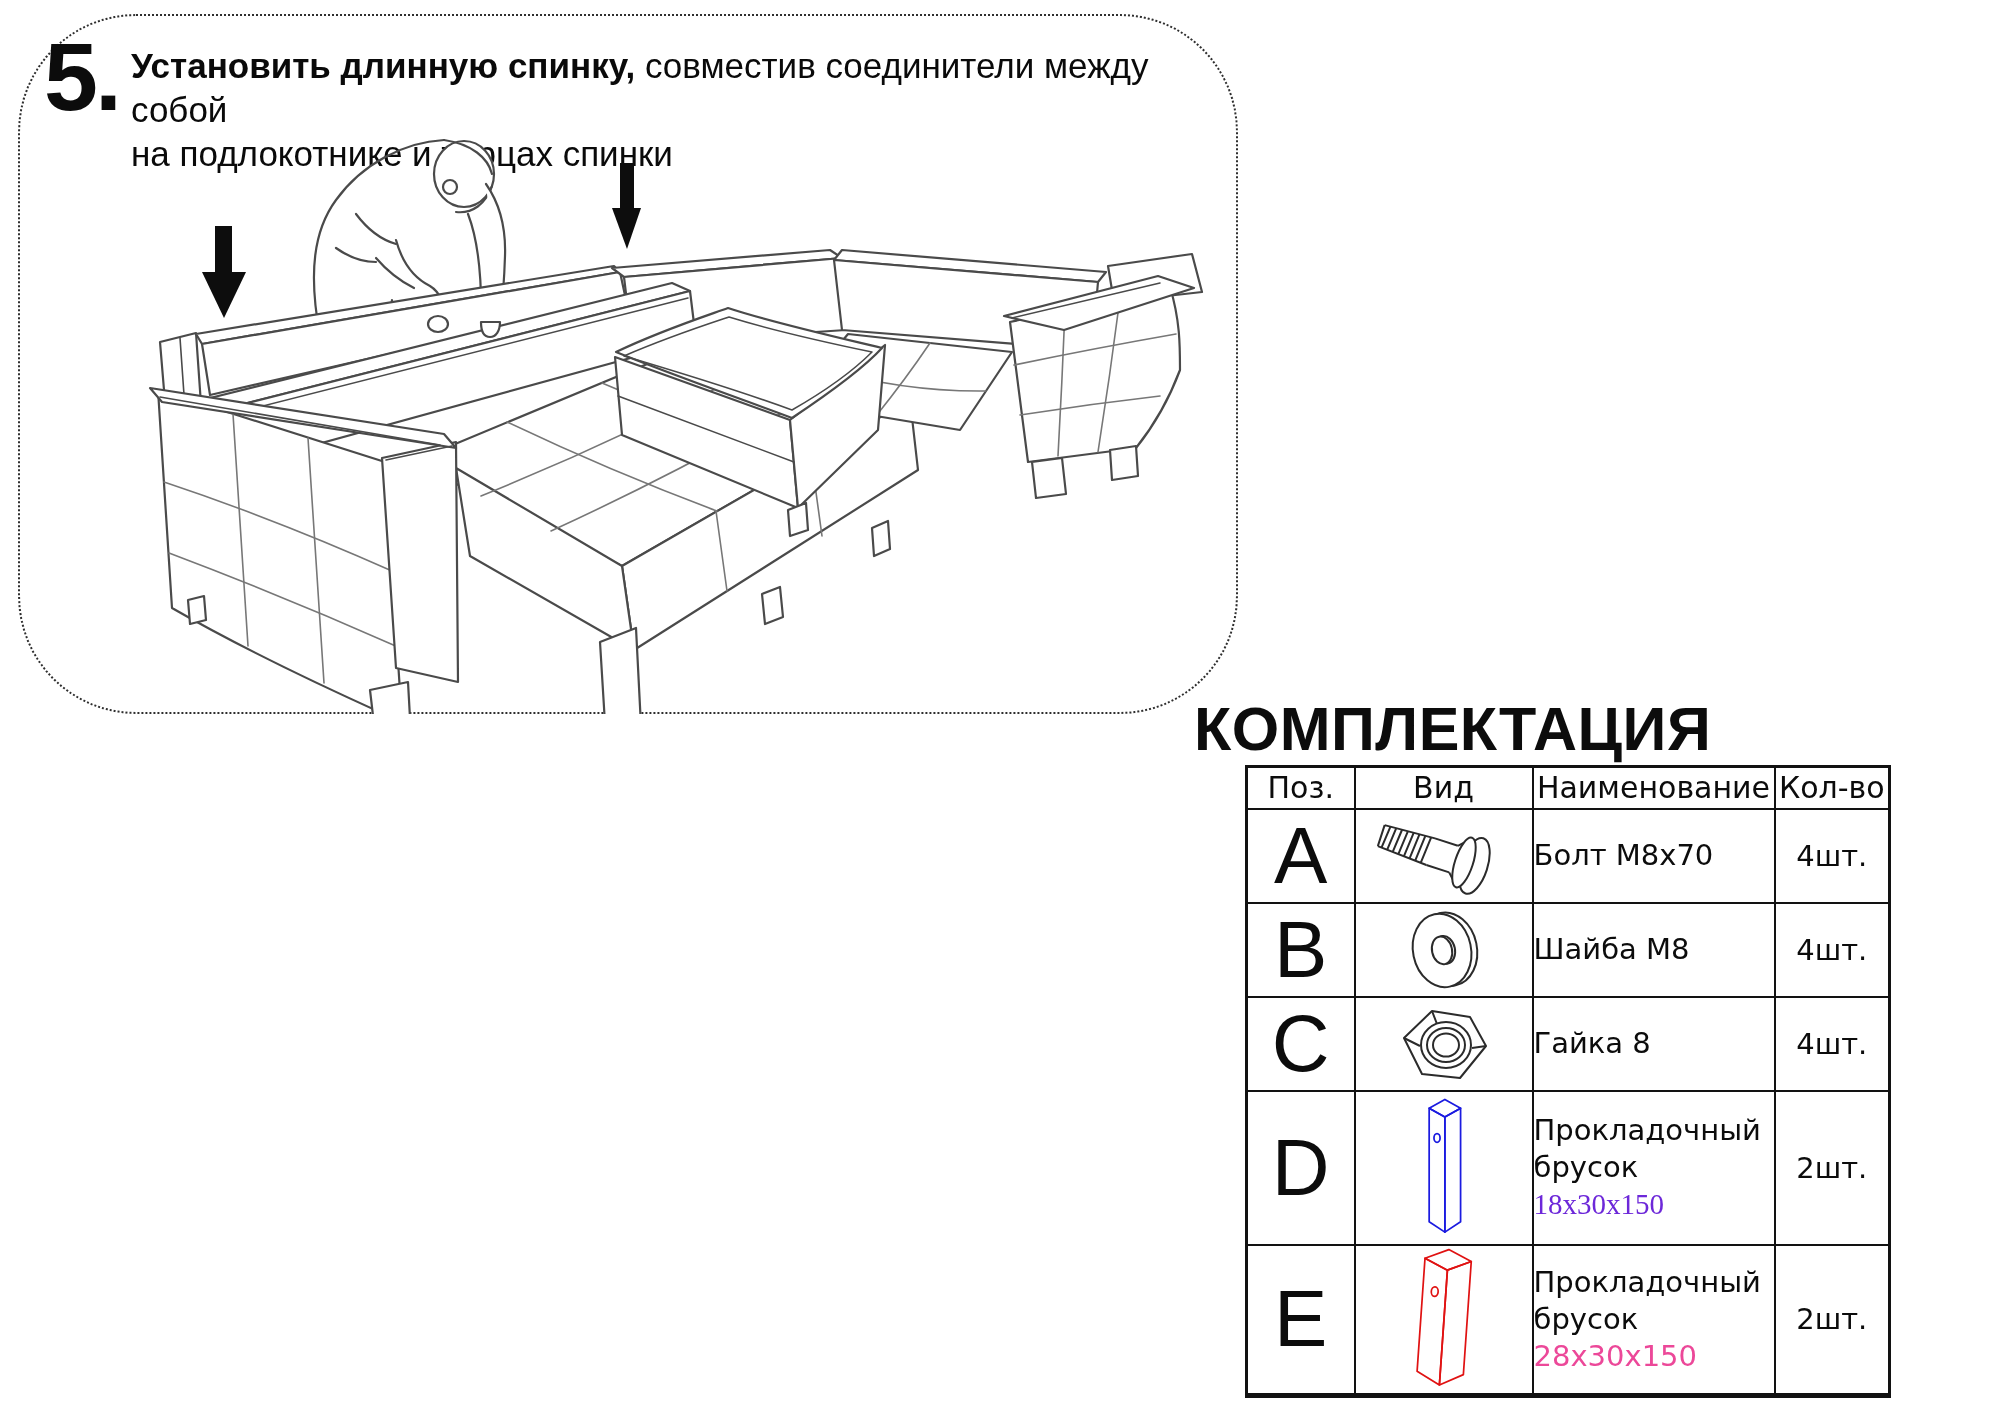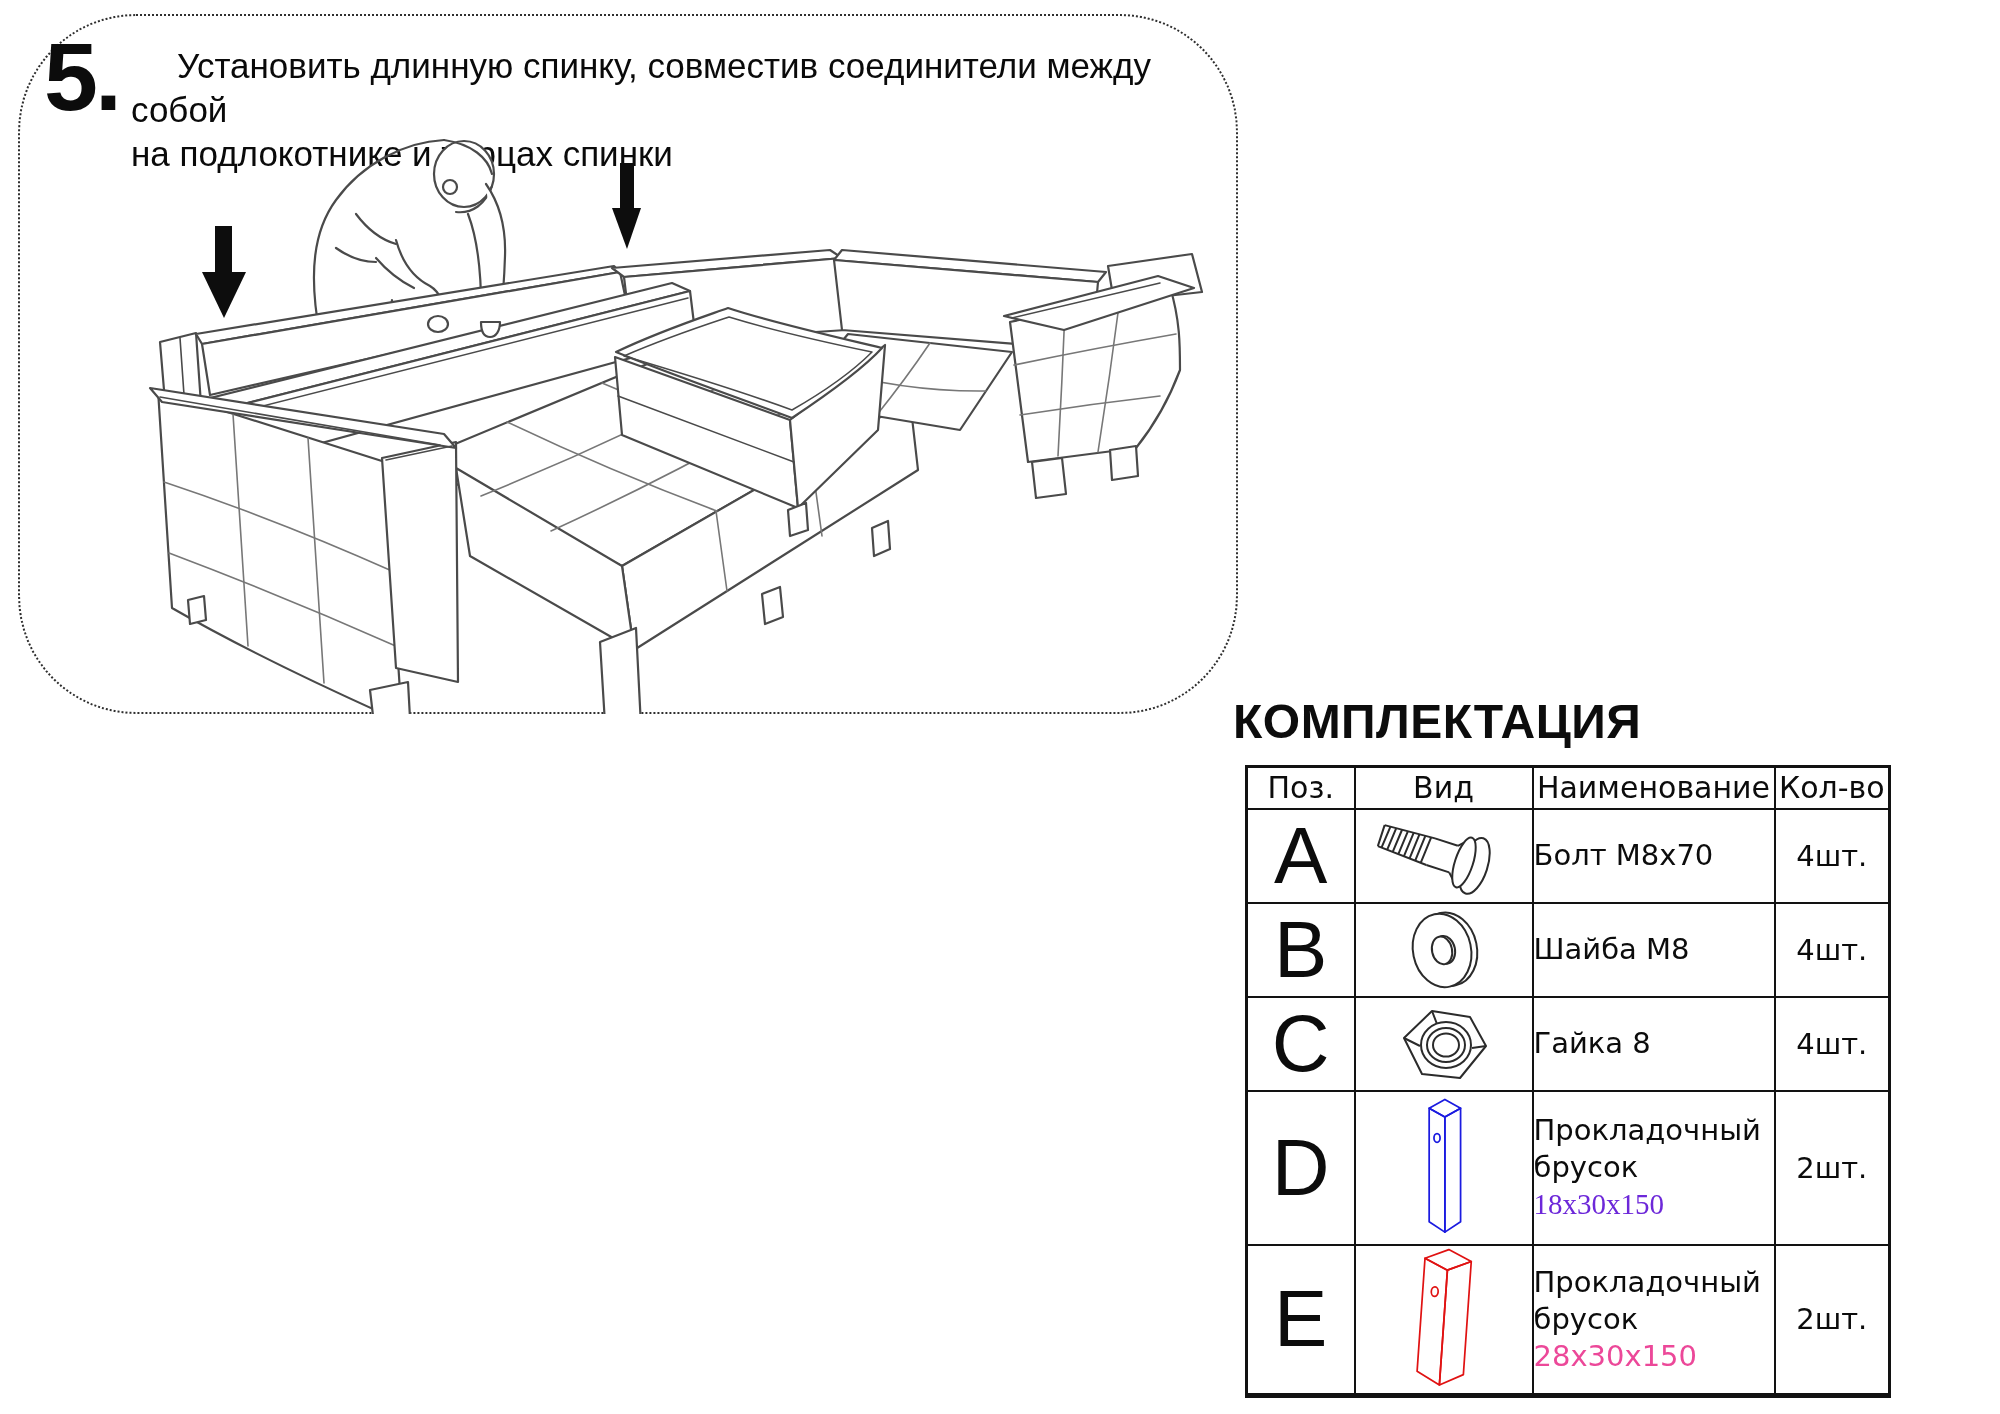--- a/index.html
+++ b/index.html
@@ -13,26 +13,26 @@
     border:2px dotted #2e2e2e;border-radius:118px;box-sizing:border-box;
   }
   .step-number{
     position:absolute;left:44px;top:28px;
     font-size:97px;font-weight:bold;letter-spacing:-3px;line-height:1;
   }
   .step-text{
     position:absolute;left:131px;top:44px;width:1100px;
     font-size:35px;line-height:44px;color:#0a0a0a;
   }
-  .step-text .b{font-weight:normal;margin-left:46px;}
+  .step-text .b{font-weight:bold;}
   .illustration{position:absolute;left:0;top:0;}
   
   .kit-title{
-    position:absolute;left:1233px;top:694px;
-    font-size:48px;font-weight:bold;letter-spacing:.5px;
+    position:absolute;left:1194px;top:694px;
+    font-size:61px;font-weight:bold;letter-spacing:.5px;
   }
   .kit-table{
     position:absolute;left:1245px;top:765px;
     border-collapse:collapse;table-layout:fixed;width:643px;
     font-family:"DejaVu Sans",sans-serif;
   }
   .kit-table{border:3px solid #121212;border-bottom-width:5px;}
   .kit-table th,.kit-table td{border:2px solid #121212;padding:0;vertical-align:middle;}
   .kit-table th{font-weight:400;font-size:30px;}
   tr.hdr{height:42px;}

